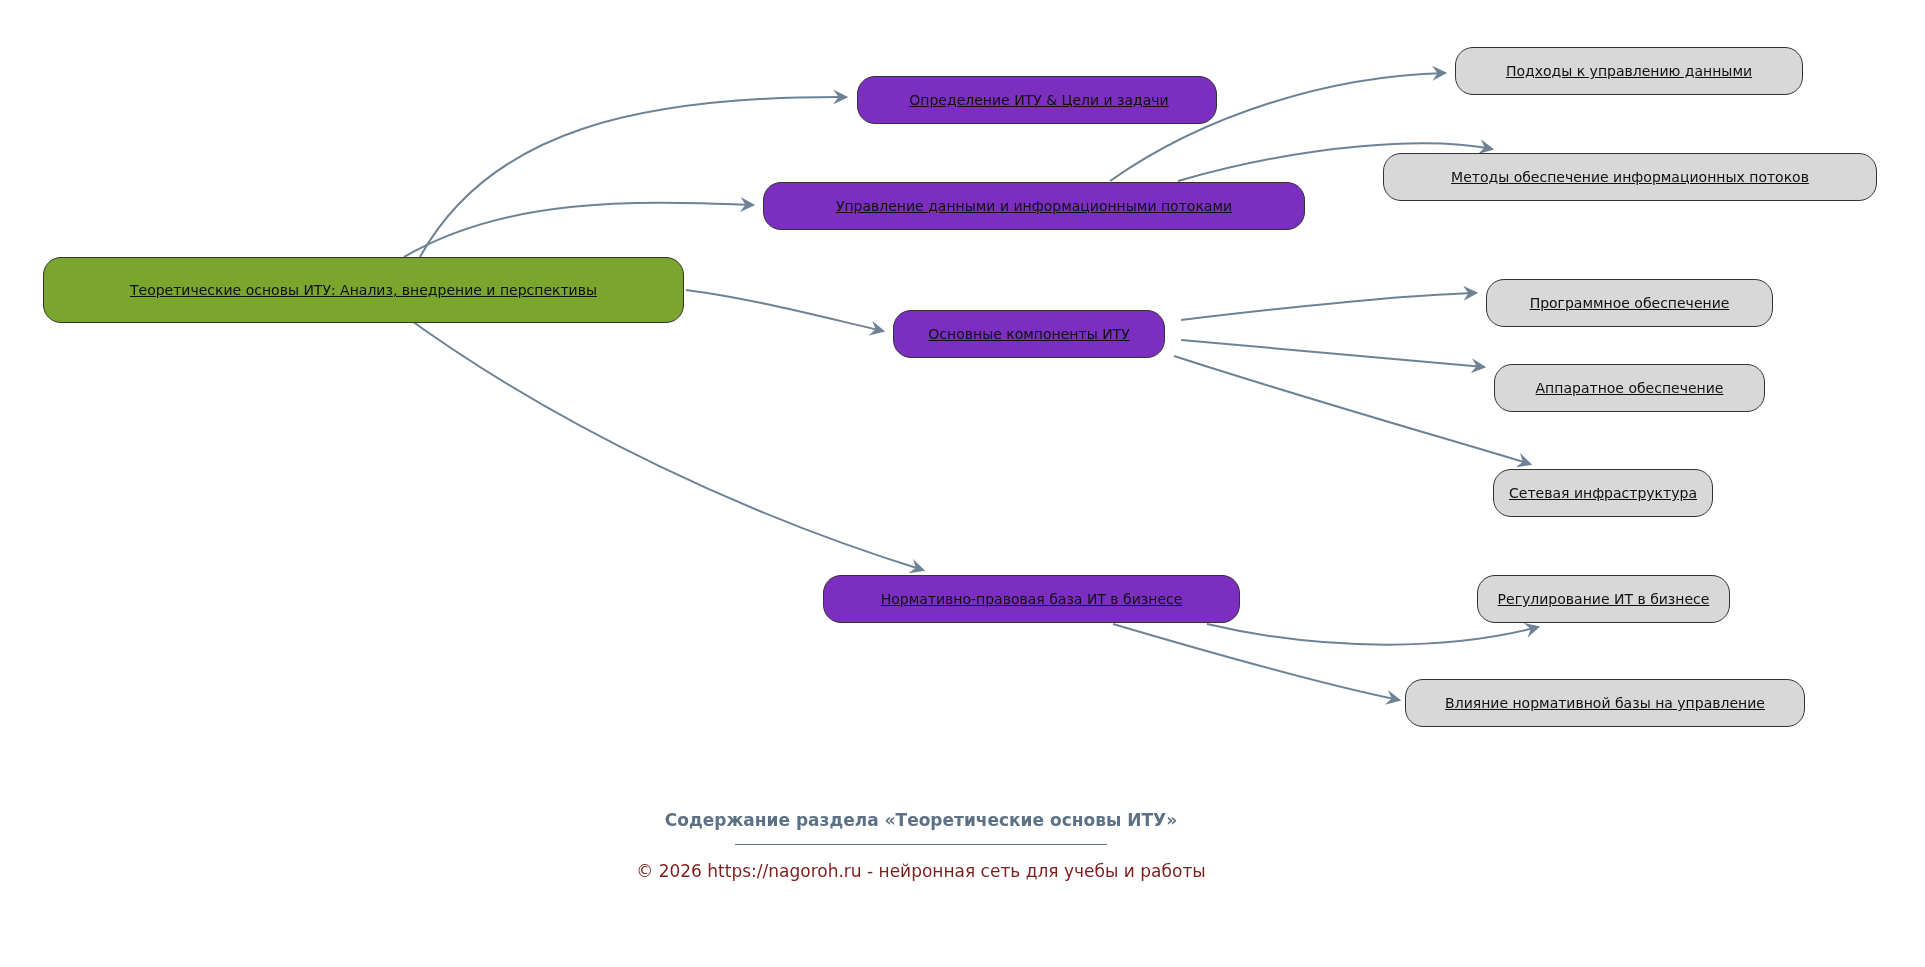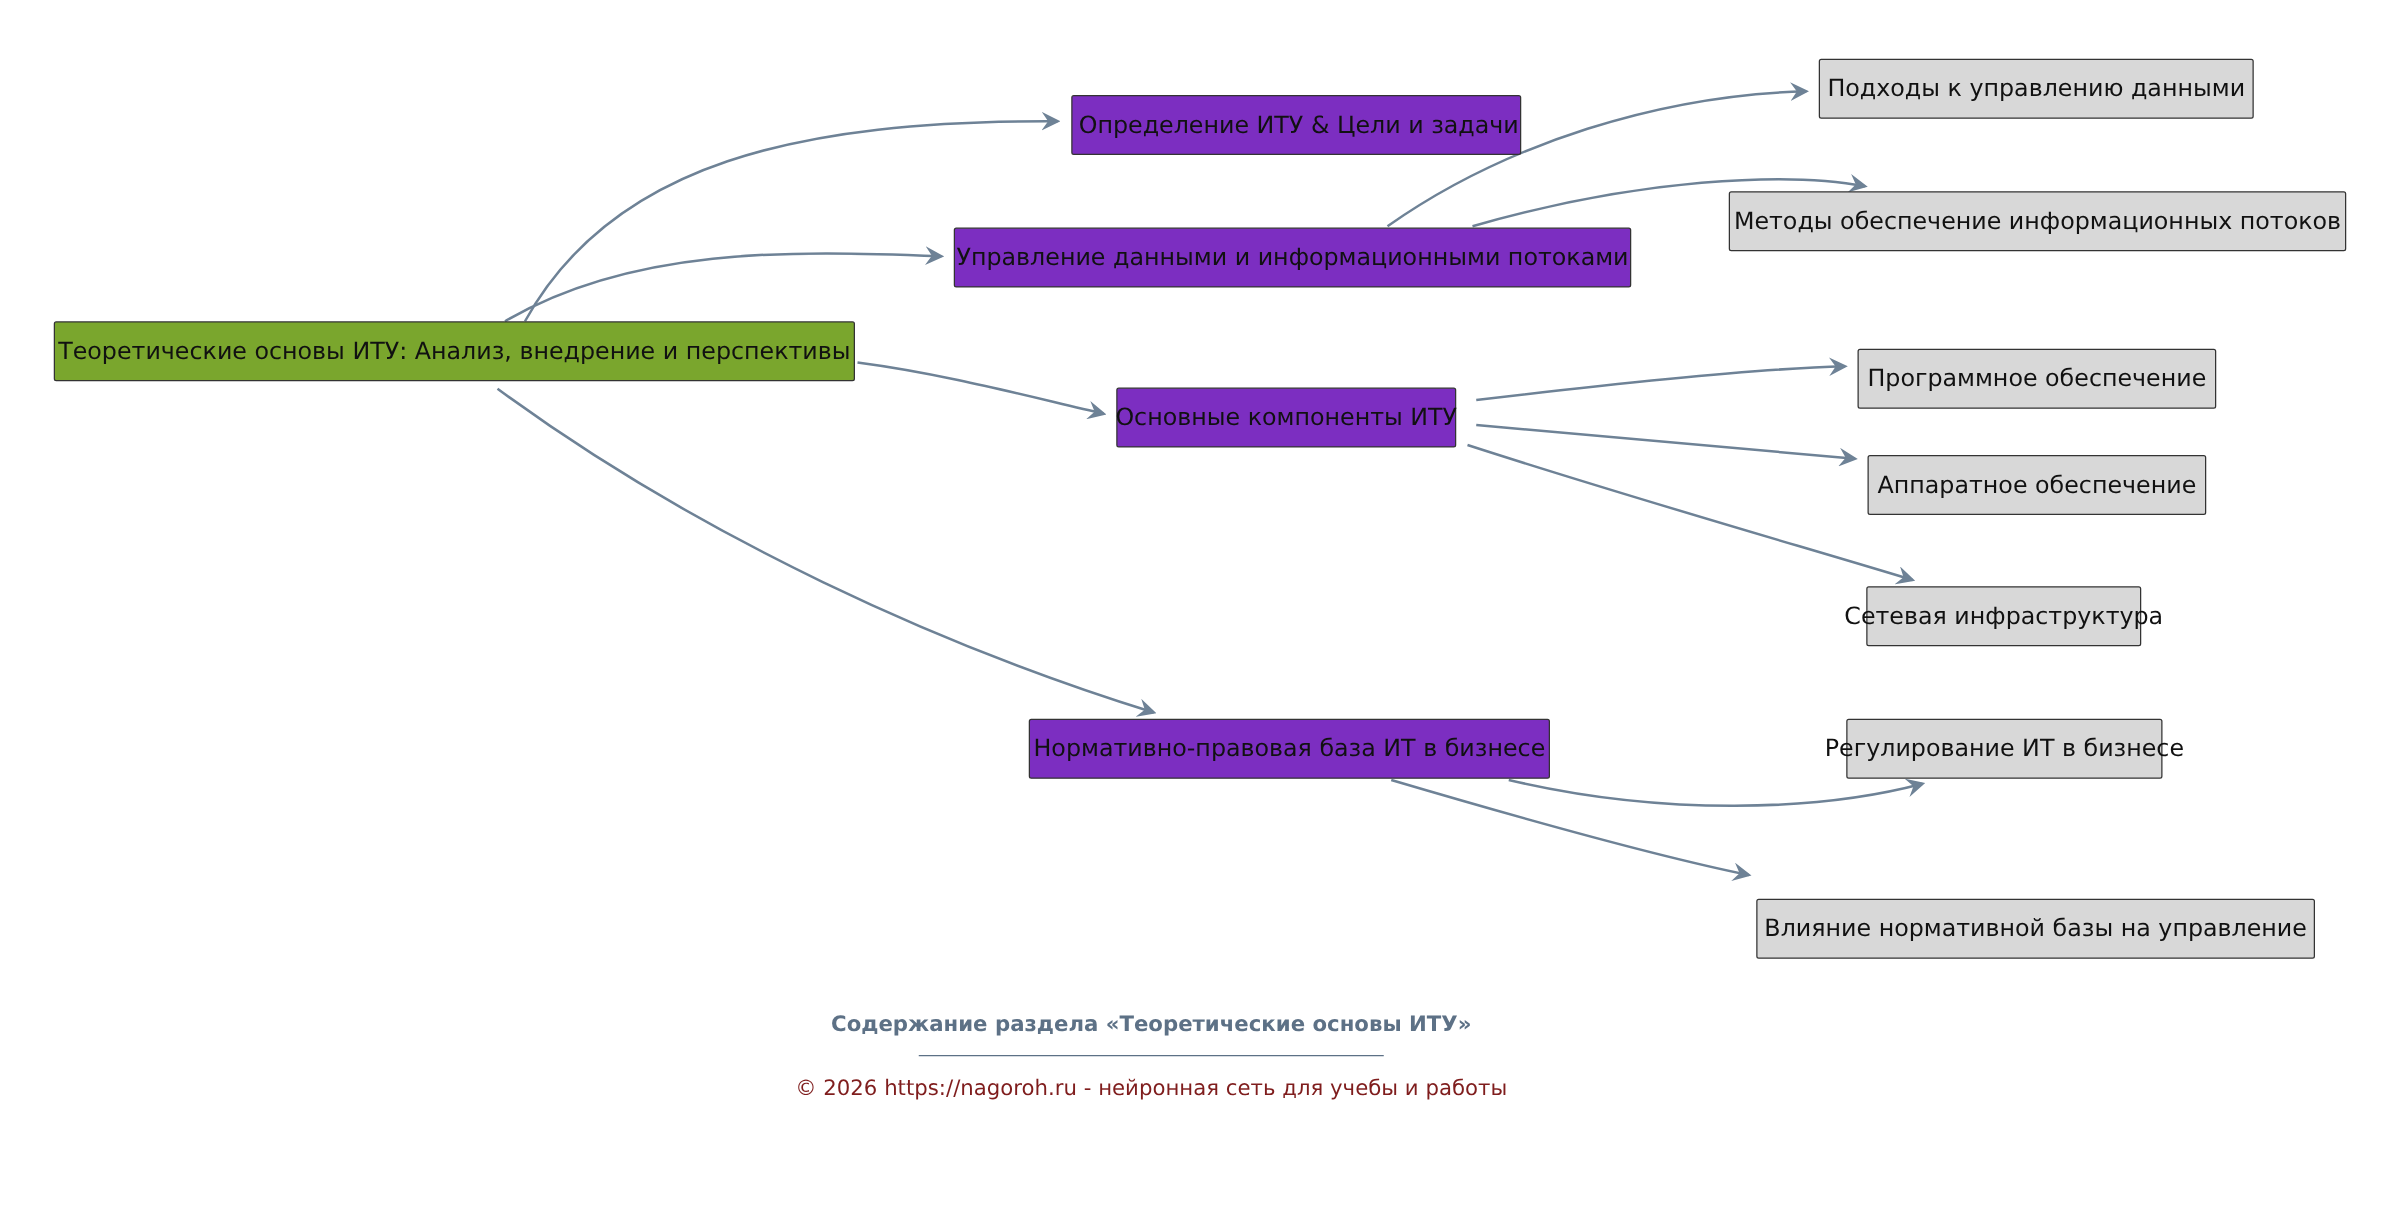--- a/index.html
+++ b/index.html
@@ -10,42 +10,43 @@
     font-family:"DejaVu Sans","Liberation Sans",sans-serif;
     overflow:hidden;
   }
   #edges{position:absolute;left:0;top:0;width:1925px;height:967px;}
   .node{
     position:absolute;
     box-sizing:border-box;
     height:48px;
     display:flex;align-items:center;justify-content:center;
     border:1.6px solid #333333;
-    border-radius:2px;
-    font-size:19px;
+    border-radius:18px;
+    font-size:14px;
     color:#111111;
     white-space:nowrap;
     padding:0 20px;
+    text-decoration:underline;
   }
-  .node-root{background:#7AA62D;height:48px;}
+  .node-root{background:#7AA62D;height:66px;}
   .node-branch{background:#7C2EC1;}
   .node-leaf{background:#D8D8D8;}
 
   .n-root{left:43px;top:257px;width:641px;}
   .n-b1{left:857px;top:76px;width:360px;padding-left:24px;}
   .n-b2{left:763px;top:182px;width:542px;}
   .n-b3{left:893px;top:310px;width:272px;}
   .n-b4{left:823px;top:575px;width:417px;}
   .n-l1{left:1455px;top:47px;width:348px;}
   .n-l2{left:1383px;top:153px;width:494px;}
   .n-l3{left:1486px;top:259px;width:287px;margin-top:20px;}
   .n-l4{left:1494px;top:364px;width:271px;}
   .n-l5{left:1493px;top:469px;width:220px;}
   .n-l6{left:1477px;top:575px;width:253px;}
-  .n-l7{left:1405px;top:679px;width:447px;margin-top:40px;}
+  .n-l7{left:1405px;top:679px;width:400px;}
 
   .footer{
     position:absolute;left:321px;top:810px;width:1200px;
     text-align:center;
   }
   .footer-title{
     font-size:17px;font-weight:bold;color:#5D7186;
   }
   .footer-sep{
     width:372px;height:0;

